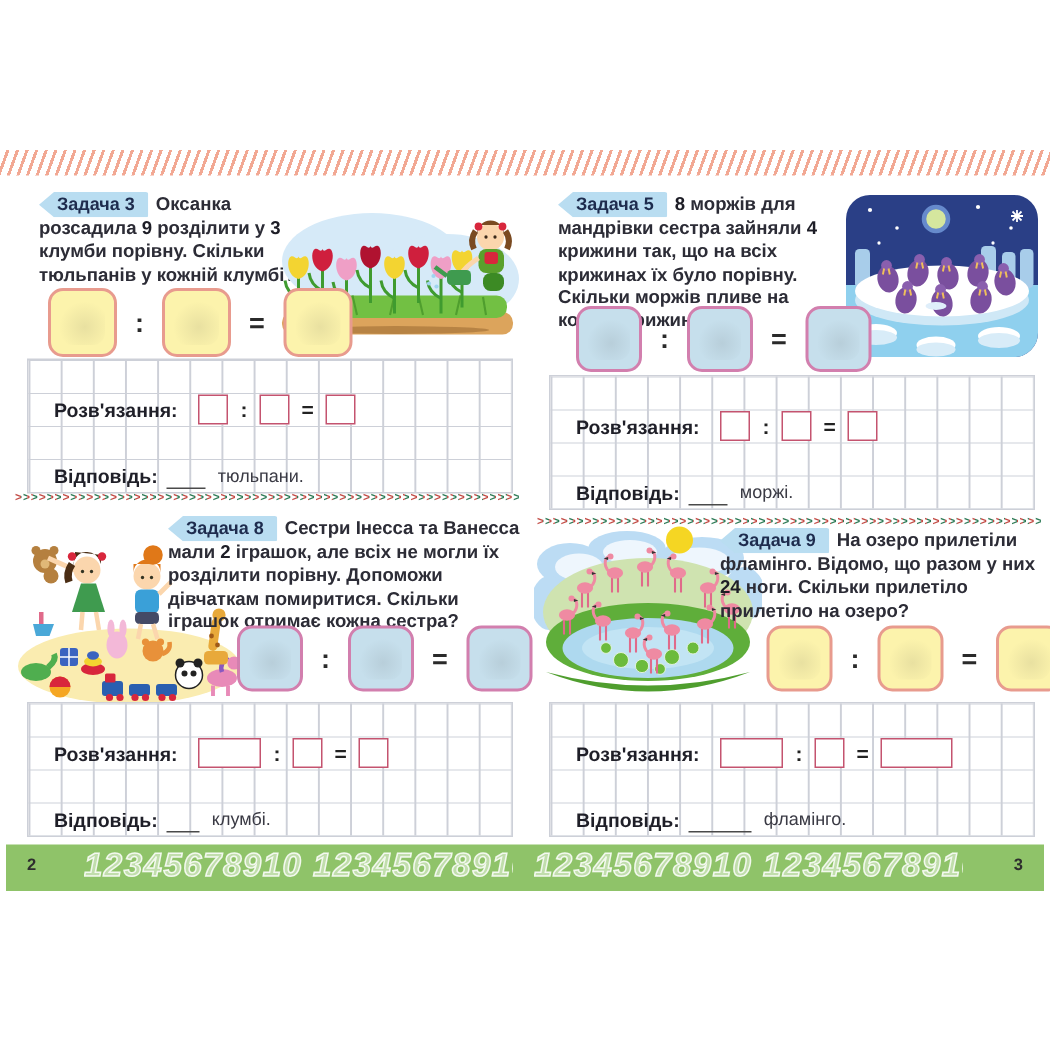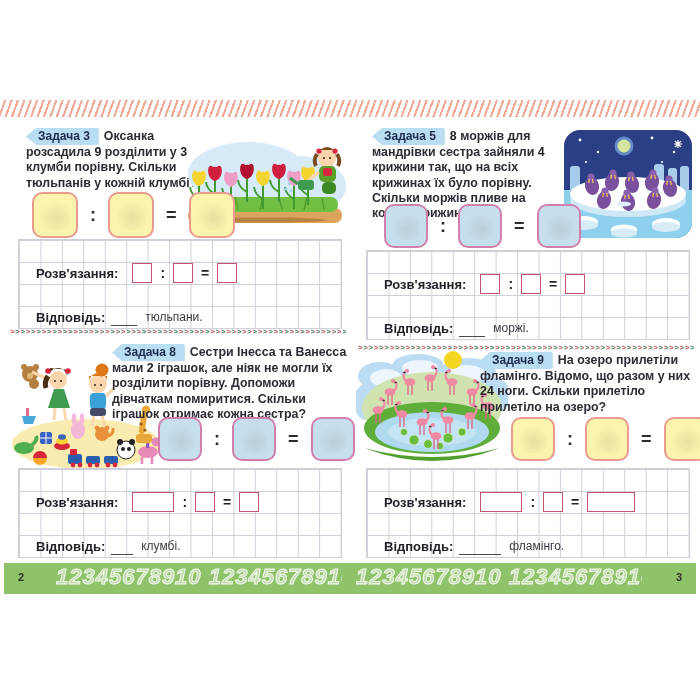--- a/index.html
+++ b/index.html
@@ -243,21 +243,21 @@
           <g>
               <rect x="130" y="62" width="6" height="22" rx="3" fill="#e8a93a" transform="rotate(8 133 73)"></rect>
             <circle cx="136" cy="60" r="4.4" fill="#e8a93a"></circle>
               <circle cx="131" cy="74" r="1.6" fill="#a05a18"></circle>
               <circle cx="135" cy="80" r="1.6" fill="#a05a18"></circle>
             <rect x="126" y="84" width="16" height="9" rx="3" fill="#e8a93a"></rect>
             </g>
         </g>
       </svg>
 
-      <div class="prob-text" style="left:104px;top:222px;width:236px;"><span class="badge">Задача 8</span><span><span>Сестри Інесса та Ванесса мали </span><b>2</b><span> іграшок, але ніяк не могли їх розділити порівну. Допоможи дівчаткам помиритися. Скільки іграшок отримає кожна сестра?</span></span></div>
+      <div class="prob-text" style="left:104px;top:222px;width:236px;"><span class="badge">Задача 8</span><span><span>Сестри Інесса та Ванесса мали </span><b>2</b><span> іграшок, але всіх не могли їх розділити порівну. Допоможи дівчаткам помиритися. Скільки іграшок отримає кожна сестра?</span></span></div>
 
       <div class="eq-row" style="left:150px;top:295px;">
         <div class="bigbox sm blue"></div>
         <span class="op">:</span>
         <div class="bigbox sm blue"></div>
         <span class="op">=</span>
         <div class="bigbox sm blue"></div>
       </div>
 
       <div class="grid" style="left:10px;top:346px;">

